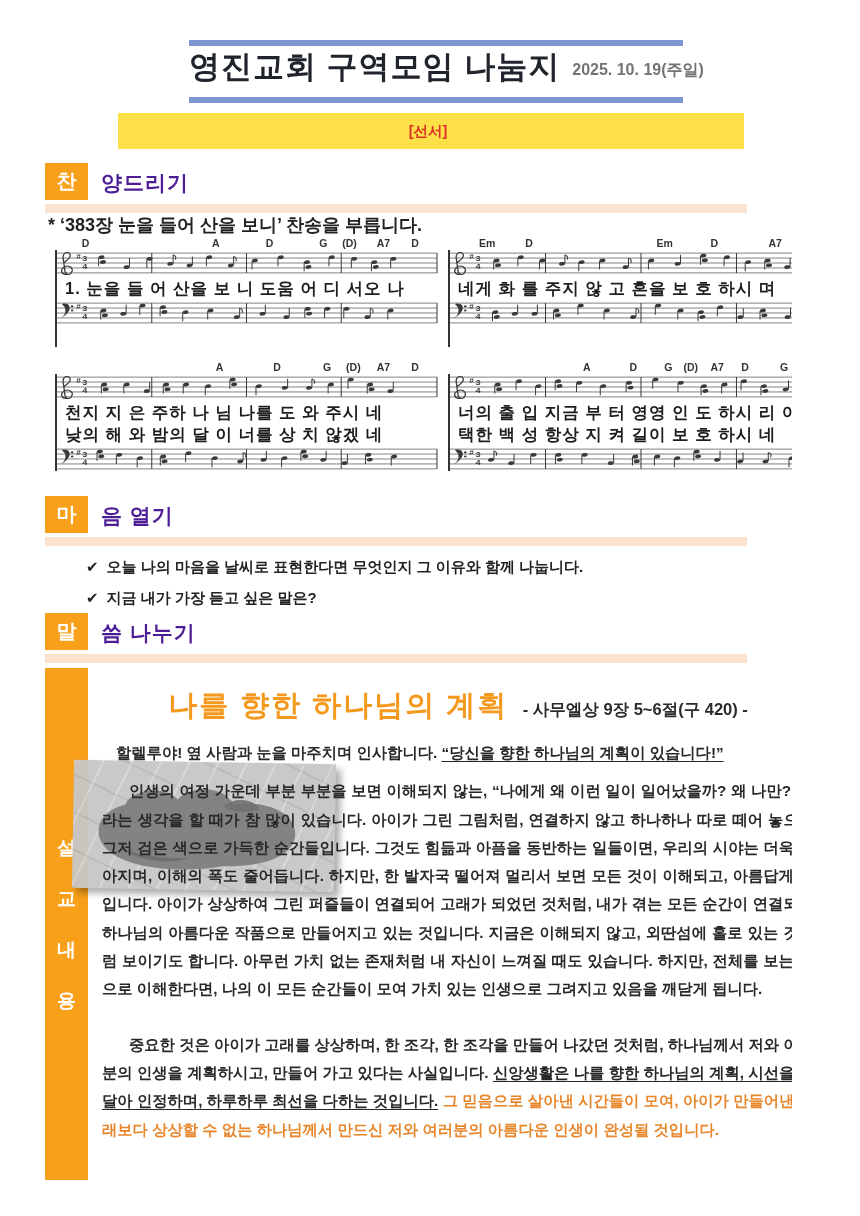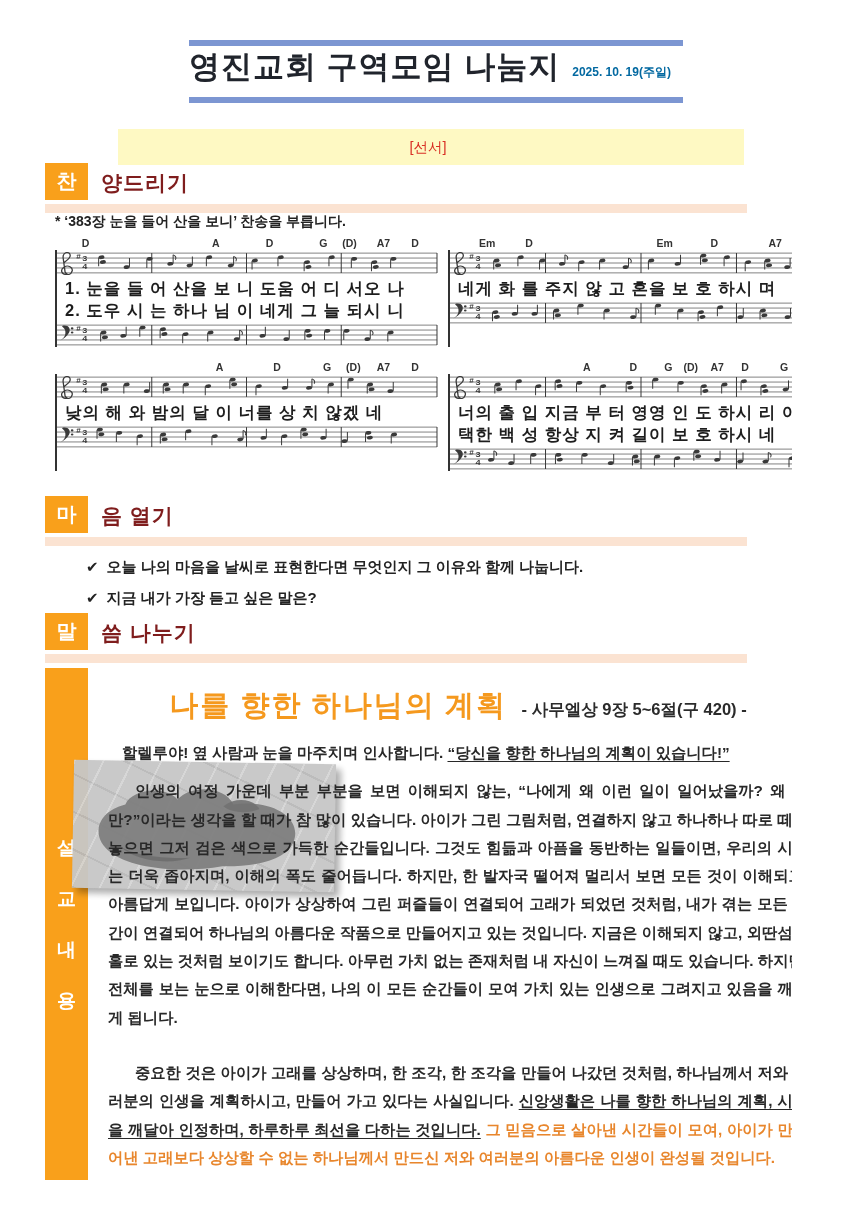--- a/index.html
+++ b/index.html
@@ -3,35 +3,35 @@
 <meta charset="utf-8">
 <style>
   html,body{margin:0;padding:0;background:#ffffff;}
   .page{position:relative;width:792px;height:1216px;background:#ffffff;overflow:hidden;
         font-family:"Liberation Sans","DejaVu Sans",sans-serif;color:#262626;}
 
   
   .bluebar{position:absolute;left:189px;width:494px;height:6px;background:#7C96D2;}
   .hdr-row{position:absolute;left:189px;top:48px;width:520px;display:flex;align-items:flex-end;}
   .hdr-title{font-size:31px;font-weight:900;letter-spacing:1px;color:#20242C;line-height:1.2;}
-  .hdr-date{font-size:12px;font-weight:700;color:#0369a1;margin-left:12px;padding-bottom:4px;white-space:nowrap;}
+  .hdr-date{font-size:16px;font-weight:700;color:#737373;margin-left:12px;padding-bottom:4px;white-space:nowrap;}
 
   
-  .oath{position:absolute;left:118px;top:113px;width:626px;height:36px;background:#fef9c3;
-        display:flex;align-items:center;justify-content:center;font-size:14.5px;font-weight:400;margin-top:16px;}
+  .oath{position:absolute;left:118px;top:113px;width:626px;height:36px;background:#fde047;
+        display:flex;align-items:center;justify-content:center;font-size:14.5px;font-weight:700;}
   .oath .tag{color:#D93025;margin-right:6px;}
 
   
   .sec{position:absolute;left:45px;right:45px;height:50px;}
   .sec-badge{position:absolute;left:0;top:0;width:43px;height:37px;background:#F9A01B;color:#ffffff;
              font-size:20px;font-weight:800;display:flex;align-items:center;justify-content:center;}
-  .sec-title{position:absolute;left:56px;top:6px;font-size:21px;font-weight:800;color:#7f1d1d;letter-spacing:1px;}
+  .sec-title{position:absolute;left:56px;top:6px;font-size:21px;font-weight:800;color:#4c1d95;letter-spacing:1px;}
   .sec-underline{position:absolute;left:0;right:0;top:41px;height:9px;background:#FBE3D2;}
 
-  .hymn-note{position:absolute;left:55px;top:213px;font-size:14px;font-weight:700;color:#222;}
+  .hymn-note{position:absolute;left:48px;top:213px;font-size:18px;font-weight:700;color:#222;}
 
   
   .music{position:absolute;left:55px;top:237px;width:779px;display:grid;
          grid-template-columns:383px 386px;grid-column-gap:10px;grid-row-gap:12px;}
   .hymn-block{position:relative;height:112px;}
   .hymn-block::before{content:"";position:absolute;left:0;top:13px;bottom:2px;width:1.5px;background:#333;}
   .chord-row{position:relative;height:12px;}
   .chord{position:absolute;top:0;font-size:10.5px;font-weight:700;color:#333;white-space:nowrap;}
   .staff{display:block;width:100%;height:28px;}
   .lyric{height:22px;font-size:16.5px;font-weight:800;letter-spacing:1px;color:#1d1d1d;
@@ -47,23 +47,23 @@
   .sidebar span{color:#fff;font-size:19px;font-weight:800;line-height:1;}
 
   .watermark{position:absolute;left:73px;top:762px;width:262px;height:128px;background:#C7C7C7;
              transform:rotate(1deg);box-shadow:5px 5px 7px rgba(0,0,0,0.35);opacity:0.95;
              background-image:repeating-linear-gradient(115deg,rgba(255,255,255,.25) 0 2px,rgba(0,0,0,0) 2px 26px),
                               repeating-linear-gradient(25deg,rgba(120,120,120,.18) 0 2px,rgba(0,0,0,0) 2px 34px);}
   .watermark svg{width:100%;height:100%;}
 
   .sermon{position:absolute;left:100px;top:686px;width:716px;}
   .sermon-title-row{text-align:center;white-space:nowrap;}
-  .sermon-title{font-size:29px;font-weight:900;color:#F5991E;letter-spacing:2px;font-family:Liberation Serif, serif;}
+  .sermon-title{font-size:29px;font-weight:900;color:#F5991E;letter-spacing:2px;}
   .sermon-ref{font-size:16.5px;font-weight:800;color:#2B2B2B;margin-left:10px;}
-  .sermon p{margin:8px;font-size:15.3px;font-weight:600;line-height:28.3px;text-align:justify;color:#282828;
+  .sermon p{margin:2px;font-size:15.3px;font-weight:600;line-height:28.3px;text-align:justify;color:#282828;
             position:relative;}
   .greeting{margin-top:13px !important;text-indent:14px;}
   .para{margin-top:10px !important;text-indent:27px;}
   .para-gap{margin-top:27px !important;text-indent:27px;}
   .em-u{font-weight:800;text-decoration:underline;text-underline-offset:3px;}
   .orange-txt{color:#E8862C;font-weight:700;}
   .u-only{text-decoration:underline;text-underline-offset:3px;}
 </style>
 </head>
 <body>
@@ -170,21 +170,20 @@
             <ellipse rx="3" ry="2.2" transform="rotate(-14)" fill="#3a3a3a"></ellipse>
             <line x1="-2.8" y1="0.5" x2="-2.8" y2="11" stroke="#3a3a3a" stroke-width="1"></line>
             <ellipse cy="6" rx="3" ry="2.2" transform="rotate(-14)" fill="#3a3a3a"></ellipse>
           </g>
           <g transform="translate(335.8 12.0)">
             <ellipse rx="3" ry="2.2" transform="rotate(-14)" fill="#3a3a3a"></ellipse>
             <line x1="-2.8" y1="0.5" x2="-2.8" y2="11" stroke="#3a3a3a" stroke-width="1"></line>
           </g>
         </svg>
       <div class="lyric lyric1">1. 눈을 들 어 산을 보 니 도움 어 디 서오 나</div>
-      <div class="lyric lyric2">2. 도우 시 는 하나 님 이 네게 그 늘 되시 니</div>
       <svg class="staff bass" viewBox="0 0 380 34" preserveAspectRatio="none">
           <line x1="1" y1="5" x2="379" y2="5" stroke="#555" stroke-width="0.8"></line>
           <line x1="1" y1="11" x2="379" y2="11" stroke="#555" stroke-width="0.8"></line>
           <line x1="1" y1="17" x2="379" y2="17" stroke="#555" stroke-width="0.8"></line>
           <line x1="1" y1="23" x2="379" y2="23" stroke="#555" stroke-width="0.8"></line>
           <line x1="1" y1="29" x2="379" y2="29" stroke="#555" stroke-width="0.8"></line>
           <line x1="1" y1="5" x2="1" y2="29" stroke="#3a3a3a" stroke-width="1"></line>
           <line x1="96" y1="5" x2="96" y2="29" stroke="#3a3a3a" stroke-width="1"></line>
           <line x1="190" y1="5" x2="190" y2="29" stroke="#3a3a3a" stroke-width="1"></line>
           <line x1="284" y1="5" x2="284" y2="29" stroke="#3a3a3a" stroke-width="1"></line>
@@ -504,20 +503,21 @@
           <g transform="translate(312.6 14.0)">
             <ellipse rx="3" ry="2.2" transform="rotate(-14)" fill="#3a3a3a"></ellipse>
             <line x1="-2.8" y1="0.5" x2="-2.8" y2="11" stroke="#3a3a3a" stroke-width="1"></line>
             <ellipse cy="6" rx="3" ry="2.2" transform="rotate(-14)" fill="#3a3a3a"></ellipse>
           </g>
           <g transform="translate(332.8 22.0)">
             <ellipse rx="3" ry="2.2" transform="rotate(-14)" fill="#3a3a3a"></ellipse>
             <line x1="2.8" y1="-0.5" x2="2.8" y2="-11" stroke="#3a3a3a" stroke-width="1"></line>
           </g>
         </svg>
+      <div class="lyric lyric1">천지 지 은 주하 나 님 나를 도 와 주시 네</div>
       <div class="lyric lyric2">낮의 해 와 밤의 달 이 너를 상 치 않겠 네</div>
       <svg class="staff bass" viewBox="0 0 380 34" preserveAspectRatio="none">
           <line x1="1" y1="5" x2="379" y2="5" stroke="#555" stroke-width="0.8"></line>
           <line x1="1" y1="11" x2="379" y2="11" stroke="#555" stroke-width="0.8"></line>
           <line x1="1" y1="17" x2="379" y2="17" stroke="#555" stroke-width="0.8"></line>
           <line x1="1" y1="23" x2="379" y2="23" stroke="#555" stroke-width="0.8"></line>
           <line x1="1" y1="29" x2="379" y2="29" stroke="#555" stroke-width="0.8"></line>
           <line x1="1" y1="5" x2="1" y2="29" stroke="#3a3a3a" stroke-width="1"></line>
           <line x1="96" y1="5" x2="96" y2="29" stroke="#3a3a3a" stroke-width="1"></line>
           <line x1="190" y1="5" x2="190" y2="29" stroke="#3a3a3a" stroke-width="1"></line>

